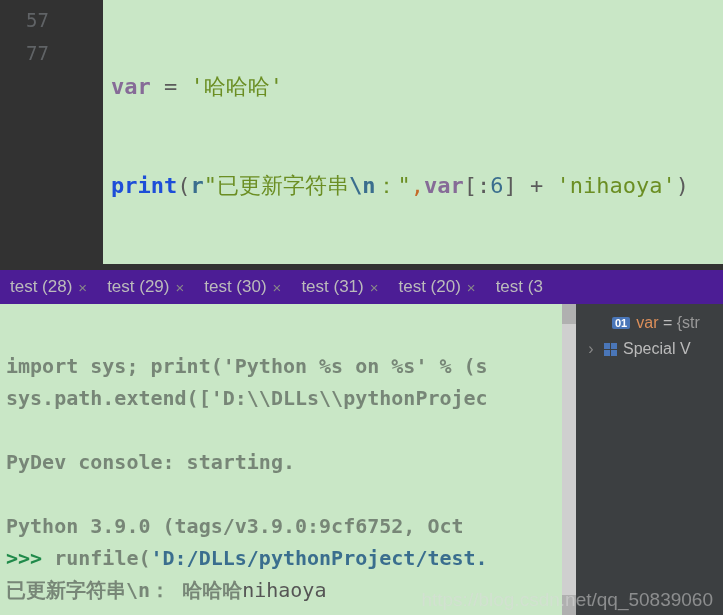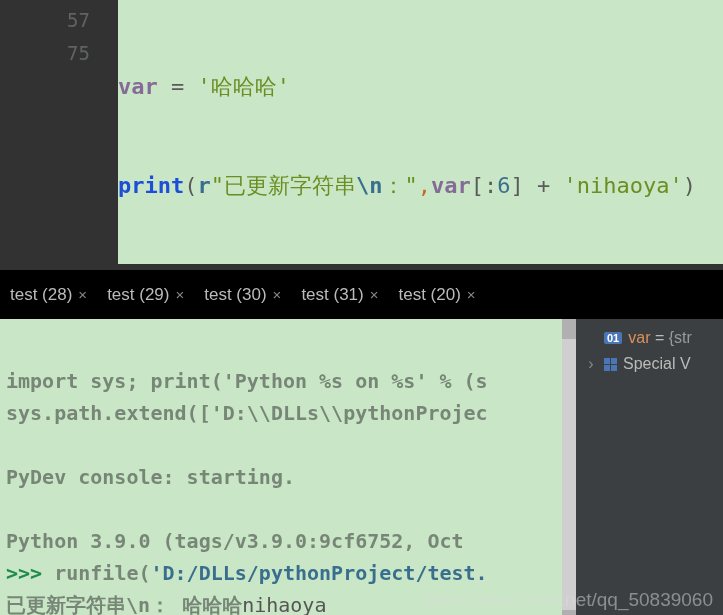--- a/index.html
+++ b/index.html
@@ -13,36 +13,36 @@
     position: relative;
   }
   
   
   .editor-area {
     display: flex;
     height: 264px;
     background: #2f2f2f;
   }
   .gutter {
-    width: 118px;
+    width: 103px;
     background: #323232;
     padding-top: 4px;
-    text-align: right;
+    text-align: center;
     padding-right: 28px;
   }
   .gutter-line {
     color: #606366;
     font-size: 19px;
     line-height: 33px;
   }
   .code-pane {
     flex: 1;
     background: #c9e7c6;
     padding-top: 4px;
-    padding-left: 0;
+    padding-left: 8px;
     line-height: 33px;
     overflow: hidden;
     white-space: pre;
   }
   .code-line {
     font-size: 22px;
   }
   
   
   .kw-var   { color: #866b97; font-weight: bold; }
@@ -57,22 +57,22 @@
   
   .divider {
     height: 6px;
     background: #323232;
   }
   
   
   .tab-bar {
     display: flex;
     align-items: flex-end;
-    background: #000000;
-    height: 49px;
+    background: #4c1d95;
+    height: 34px;
     overflow: hidden;
   }
   .tab {
     display: flex;
     align-items: center;
     padding: 0 10px;
     color: #bbb;
     font-size: 17px;
     font-family: sans-serif;
     height: 100%;
@@ -146,20 +146,21 @@
     white-space: nowrap;
   }
   .chevron { color: #888; width: 14px; display: inline-block; text-align: center; }
   .badge-01 {
     background: #4a76b8;
     color: #fff;
     font-size: 11px;
     padding: 0 3px;
     border-radius: 2px;
     font-weight: bold;
+    margin-left: 8px;
   }
   .grid-icon {
     display: inline-grid;
     grid-template-columns: 6px 6px;
     grid-template-rows: 6px 6px;
     gap: 1px;
   }
   .grid-icon span { background: #4a76b8; }
   .var-name { color: #dd8f5a; }
   .var-eq   { color: #bbb; }
@@ -173,21 +174,21 @@
     font-size: 19px;
     font-family: sans-serif;
   }
 </style>
 </head>
 <body>
 
 <div class="editor-area">
   <div class="gutter">
     <div class="gutter-line">57</div>
-    <div class="gutter-line">75</div>
+    <div class="gutter-line">77</div>
   </div>
   <div class="code-pane">
     <div class="code-line"><span class="kw-var">var</span><span class="op"> = </span><span class="str">'</span><span class="str">哈哈哈</span><span class="str">'</span></div>
     <div class="code-line"><span class="kw-print">print</span><span class="op">(</span><span class="strprefix">r</span><span class="str">"</span><span class="str">已更新字符串</span><span class="esc">\n</span><span class="str">：</span><span class="str">"</span><span class="comma">,</span><span class="kw-var">var</span><span class="op">[</span><span class="op">:</span><span class="num">6</span><span class="op">]</span><span class="op"> + </span><span class="str">'</span><span class="str">nihaoya</span><span class="str">'</span><span class="op">)</span></div>
   </div>
 </div>
 
 <div class="divider"></div>
 
 <div class="tab-bar">
@@ -203,20 +204,23 @@
     <span>test (30)</span>
     <span class="tab-close">×</span>
   </div>
   <div class="tab">
     <span>test (31)</span>
     <span class="tab-close">×</span>
   </div>
   <div class="tab">
     <span>test (20)</span>
     <span class="tab-close">×</span>
+  </div>
+  <div class="tab">
+    <span>test (3</span>
   </div>
 </div>
 
 <div class="lower-split">
   <div class="console">
 <span class="cons-muted">import sys; print('Python %s on %s' % (s</span>
 <span class="cons-muted">sys.path.extend(['D:\\DLLs\\pythonProjec</span>
 
 <span class="cons-muted">PyDev console: starting.</span>
 

